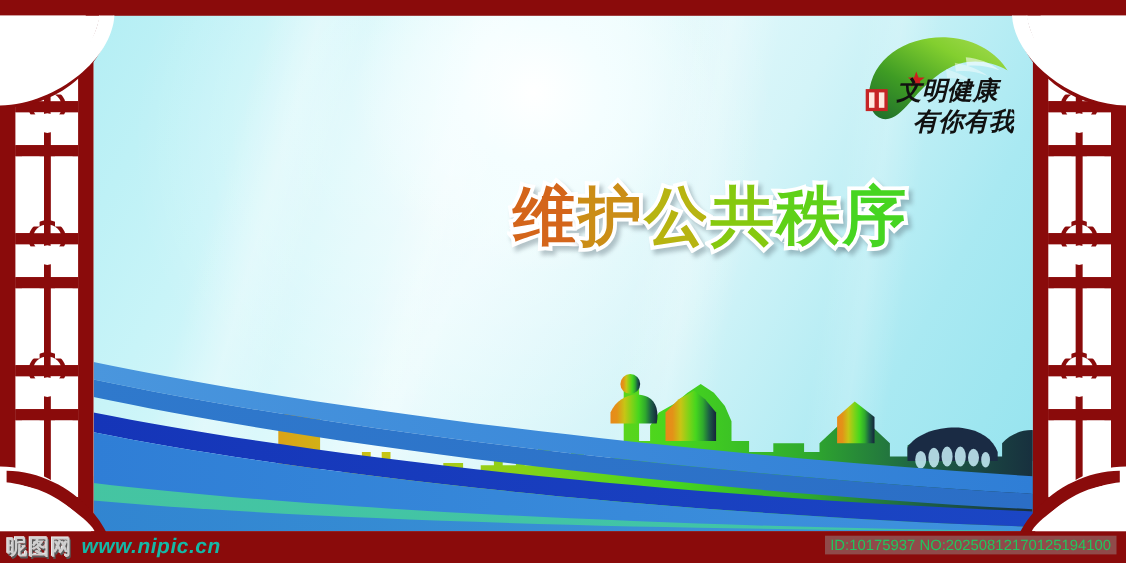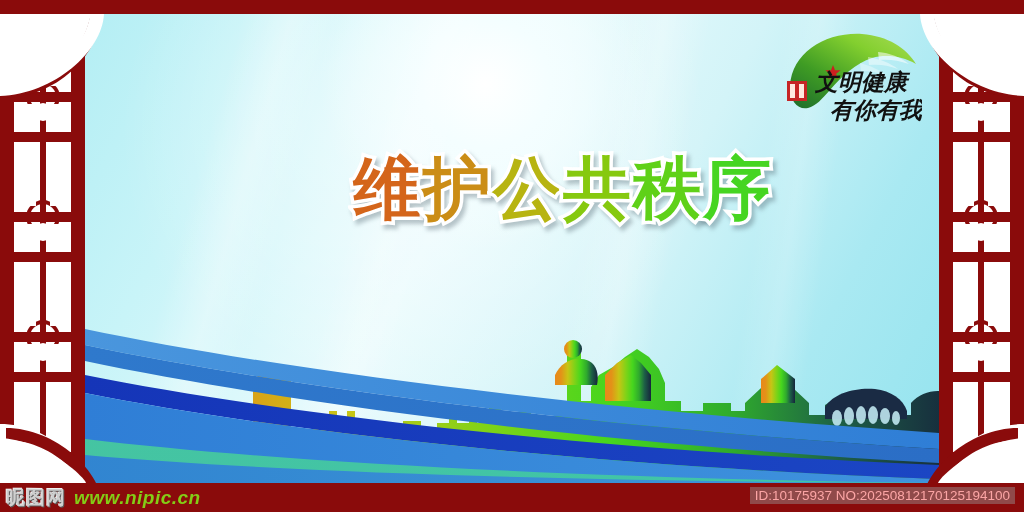--- a/index.html
+++ b/index.html
@@ -33,21 +33,21 @@
   .headline { position:absolute; left:0; top:118px; width:854px; }
   .hl-line { white-space:nowrap; font-weight:bold; letter-spacing:2px;
              font-family:"DejaVu Sans","Liberation Sans",sans-serif; }
   .hl-line span.ch {
     display:inline-block;
     -webkit-text-stroke:7px #ffffff;
     paint-order:stroke fill;
     filter:drop-shadow(3px 4px 2px rgba(70,90,100,.35));
   }
   .hl1 { font-size:78px; padding-left:108px; }
-  .hl2 { font-size:68px; padding-left:268px; margin-top:12px; }
+  .hl2 { font-size:58px; padding-left:268px; margin-top:26px;text-align:center; }
   .g0 { color:#e8331c; } .g1 { color:#e2581a; } .g2 { color:#d98a16; }
   .g3 { color:#c2ad11; } .g4 { color:#96c90e; } .g5 { color:#63d41b; }
   .h0 { color:#d4651a; } .h1 { color:#cb8d16; } .h2 { color:#b7b411; }
   .h3 { color:#86c90f; } .h4 { color:#5fd118; } .h5 { color:#46d521; }
 
   
   .logo { position:absolute; right:17px; top:12px; width:140px; height:106px; }
   .logo svg { display:block; }
 
   
@@ -61,24 +61,24 @@
   
   .wm-bar { position:absolute; left:0; bottom:0; width:1024px; height:29px;
             background:#8a0b0b; overflow:hidden; }
   .wm-left { position:absolute; left:0; bottom:0; height:29px;
              display:flex; align-items:center; gap:8px; padding-left:6px; }
   .wm-logo { display:flex; align-items:center; }
   .wm-logo-text { font-size:19px; font-weight:bold; color:#cfcfcf;
                   font-family:Liberation Serif, serif;
                   letter-spacing:1px;
                   text-shadow:1px 1px 0 #5a5a5a, -1px -1px 0 #efefef; }
-  .wm-url { font-size:19px; font-style:italic; font-weight:bold; color:#84cc16;
+  .wm-url { font-size:19px; font-style:italic; font-weight:bold; color:#14b8a6;
             letter-spacing:.5px; }
   .wm-id { position:absolute; right:9px; top:4px;
-           font-size:13.5px; color:#fca5a5; background:rgba(150,150,150,.45);
+           font-size:13.5px; color:#22c55e; background:rgba(150,150,150,.45);
            padding:1px 5px; white-space:nowrap; }
 </style>
 </head>
 <body>
 
 <div id="stage">
 
   <div class="poster">
     <div class="streaks"></div>
 

